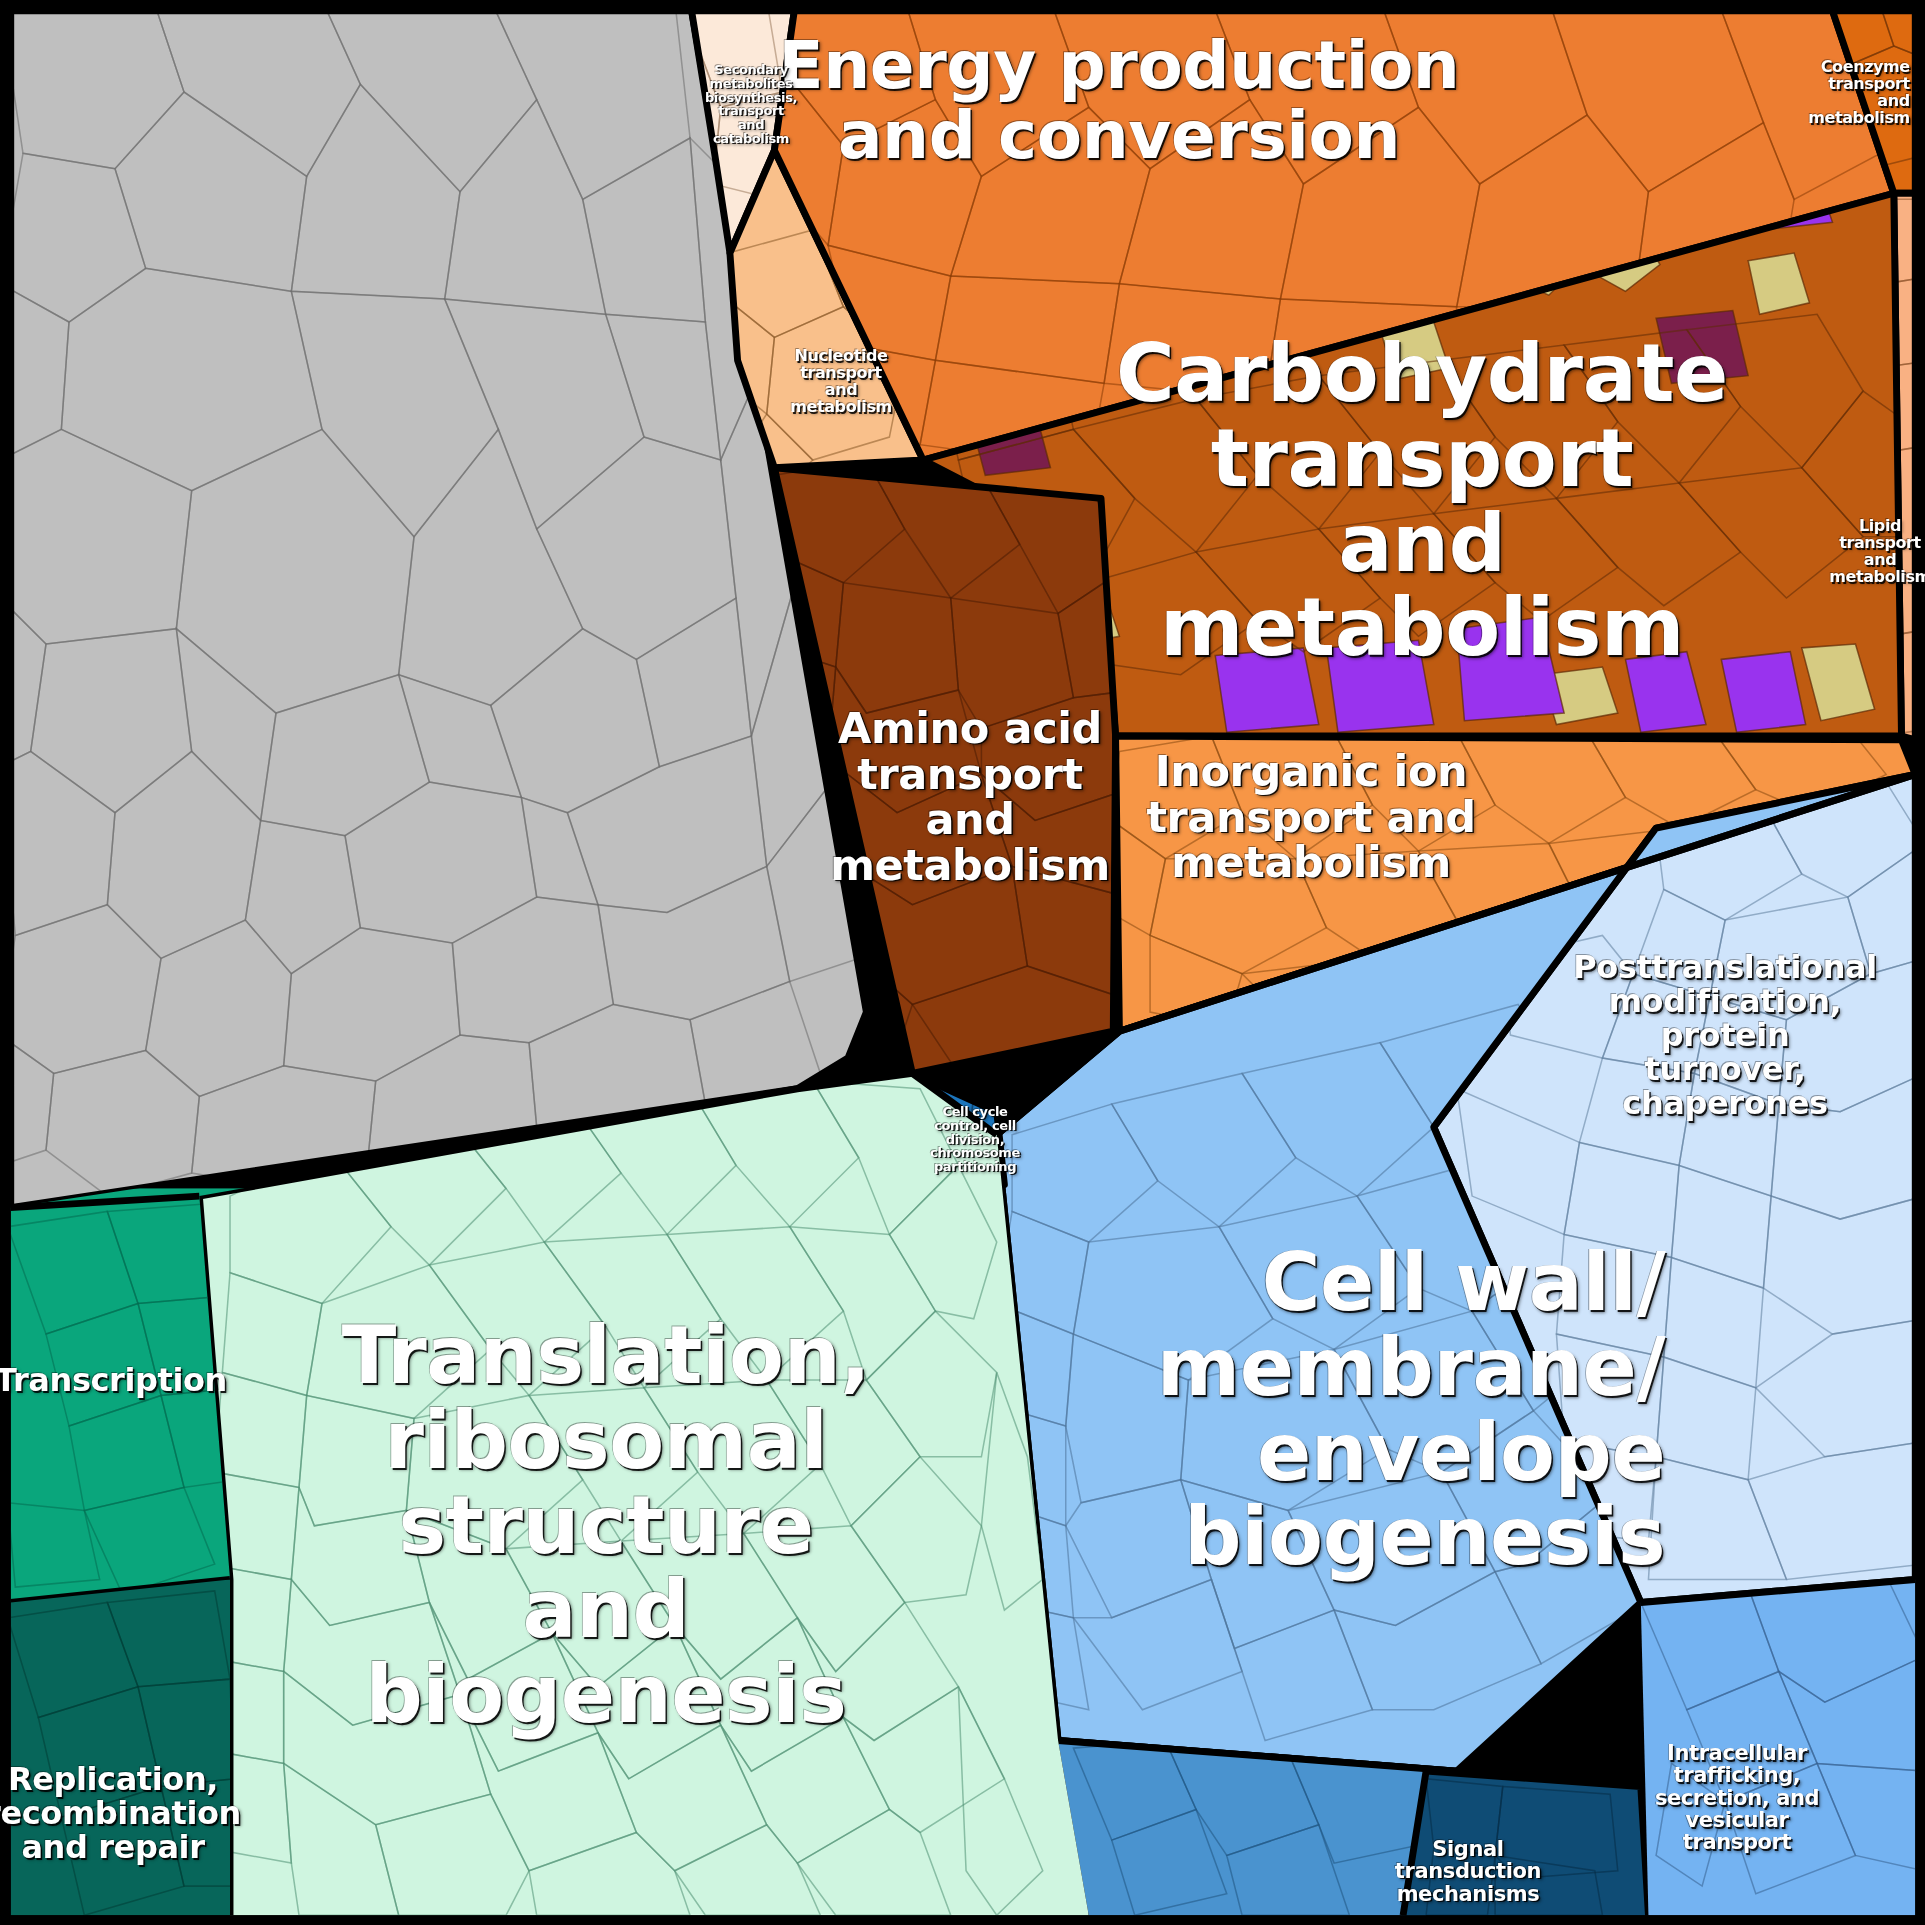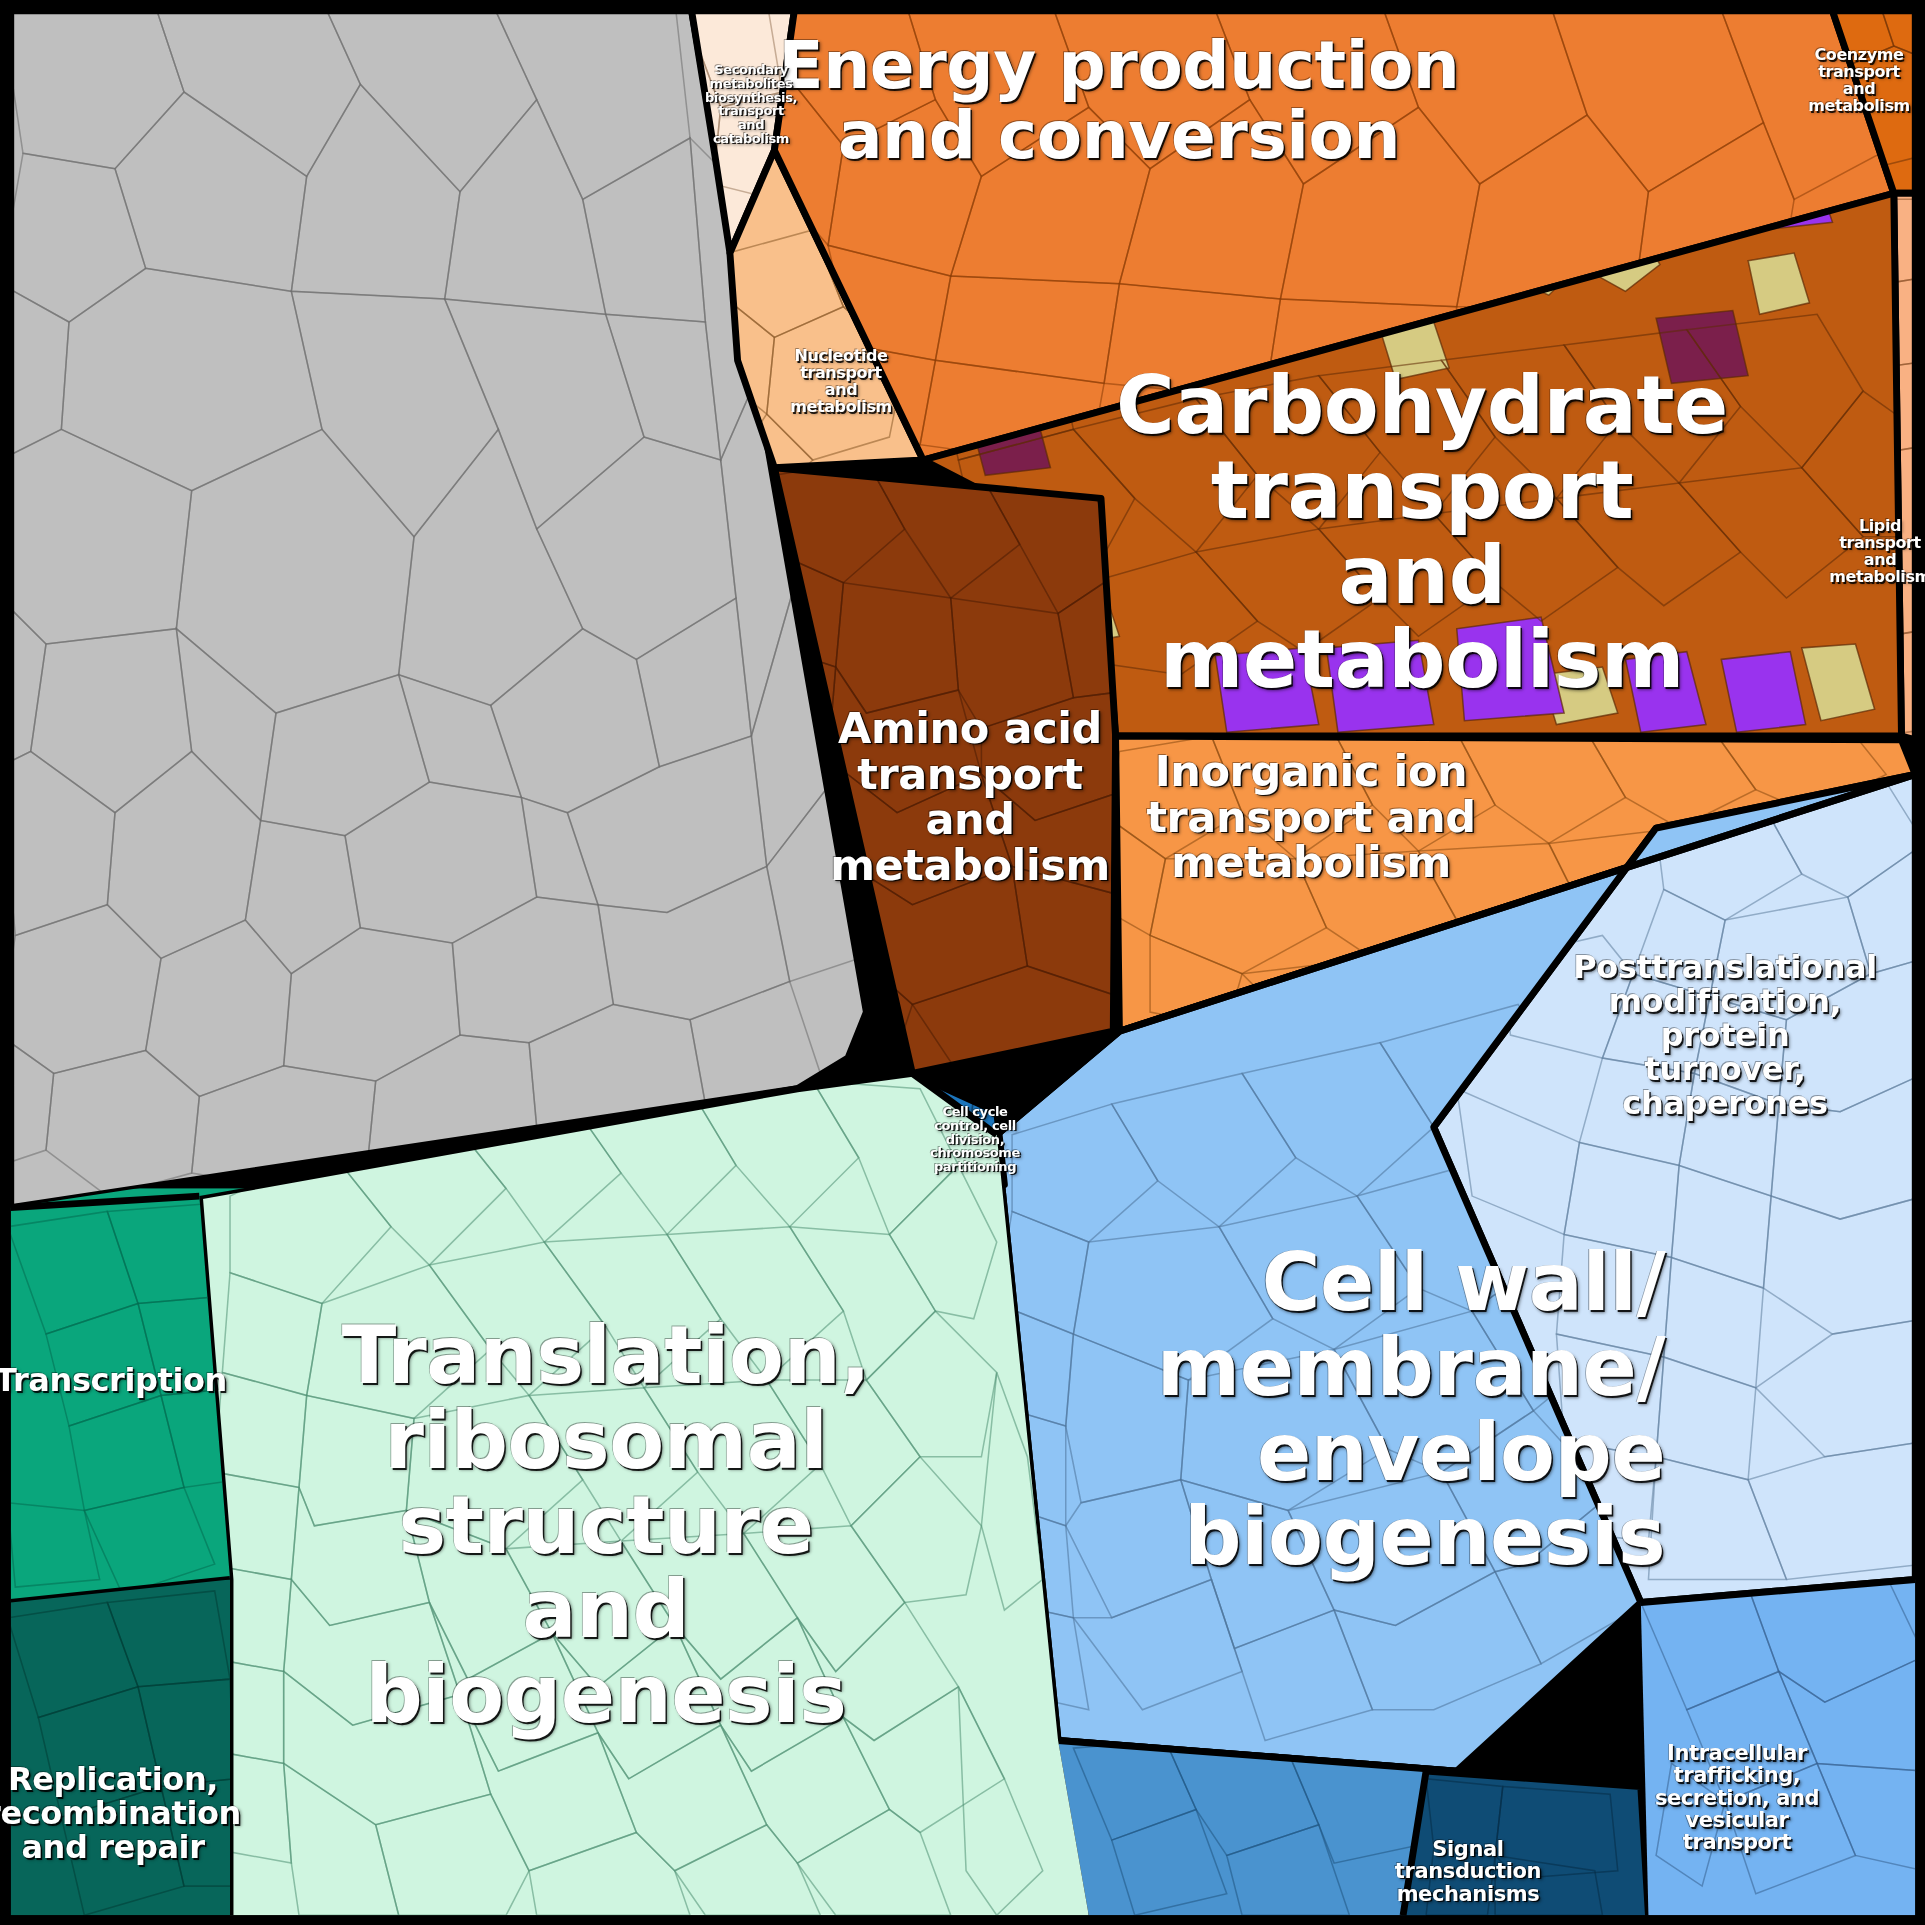--- a/index.html
+++ b/index.html
@@ -572,21 +572,21 @@
       </g>
     </g>
 
     <rect x="6" y="6" width="2500" height="2500" fill="none" stroke="#000000" stroke-width="12"></rect>
   </svg>
 
 
   <div class="label lbl-xl" style="left:1119px; top:101px;">Energy production
 and conversion</div>
 
-  <div class="label lbl-xxl" style="left:1422px; top:502px;margin-top:32px;">Carbohydrate
+  <div class="label lbl-xxl" style="left:1422px; top:502px;">Carbohydrate
 transport and
 metabolism</div>
 
   <div class="label lbl-lg" style="left:970px; top:797px;">Amino acid
 transport
 and
 metabolism</div>
 
   <div class="label lbl-lg" style="left:1311px; top:817px;">Inorganic ion
 transport and
@@ -597,21 +597,21 @@
 biosynthesis,
 transport
 and
 catabolism</div>
 
   <div class="label lbl-xxs" style="left:797px; top:382px;margin-left:44px;">Nucleotide
 transport
 and
 metabolism</div>
 
-  <div class="label lbl-xxs" style="left:1859px; top:81px;">Coenzyme
+  <div class="label lbl-xxs" style="left:1859px; top:93px;text-align:right;">Coenzyme
 transport
 and
 metabolism</div>
 
   <div class="label lbl-xxs" style="left:1880px; top:552px;">Lipid
 transport
 and
 metabolism</div>
 
   <div class="label lbl-md" style="left:1725px; top:1008px;">Posttranslational

